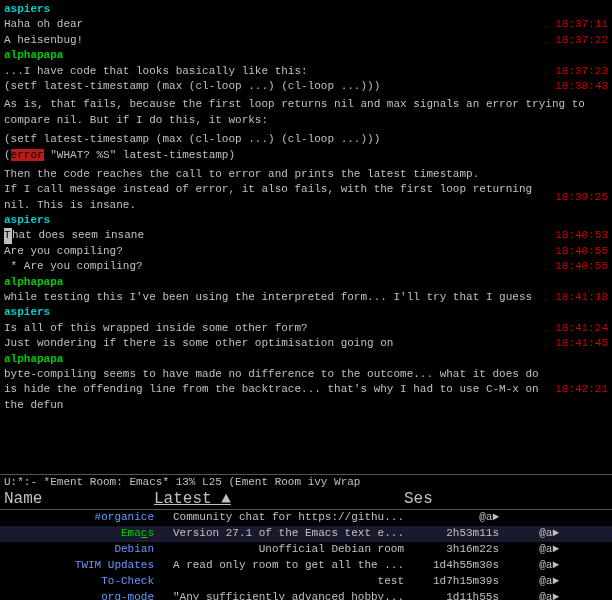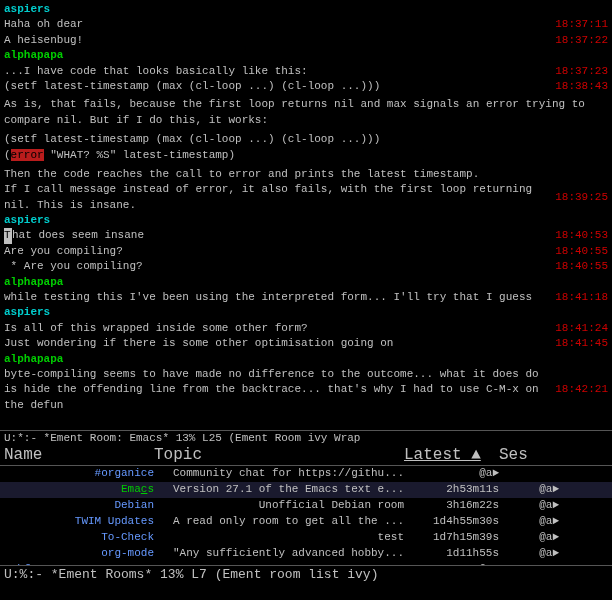--- a/index.html
+++ b/index.html
@@ -59,20 +59,21 @@
     }
     
     #status-bar-top {
       background: #000;
       color: #c0c0c0;
       border-top: 1px solid #555;
       padding: 1px 4px;
       font-size: 11px;
       display: flex;
       align-items: center;
+      margin-top: 44px;
     }
     
     #table-area {
       background: #000;
       height: 120px;
       overflow: hidden;
     }
     .table-header {
       display: grid;
       grid-template-columns: 150px 250px 95px 60px 50px;
@@ -217,21 +218,20 @@
   </div>
 </div>
 
 <div id="status-bar-top">
   <span>U:*:-  *Ement Room: Emacs*  13% L25    (Ement Room ivy Wrap</span>
 </div>
 
 <div id="table-area">
   <div class="table-header">
     <span>Name</span>
-    <span>Topic</span>
     <span class="col-latest">Latest ▲</span>
     <span>Ses</span>
     <span></span>
   </div>
 
   <div class="table-row">
     <span class="room-link">#organice</span>
     <span>Community chat for https://githu...</span>
     <span>@a►</span>
   </div>

